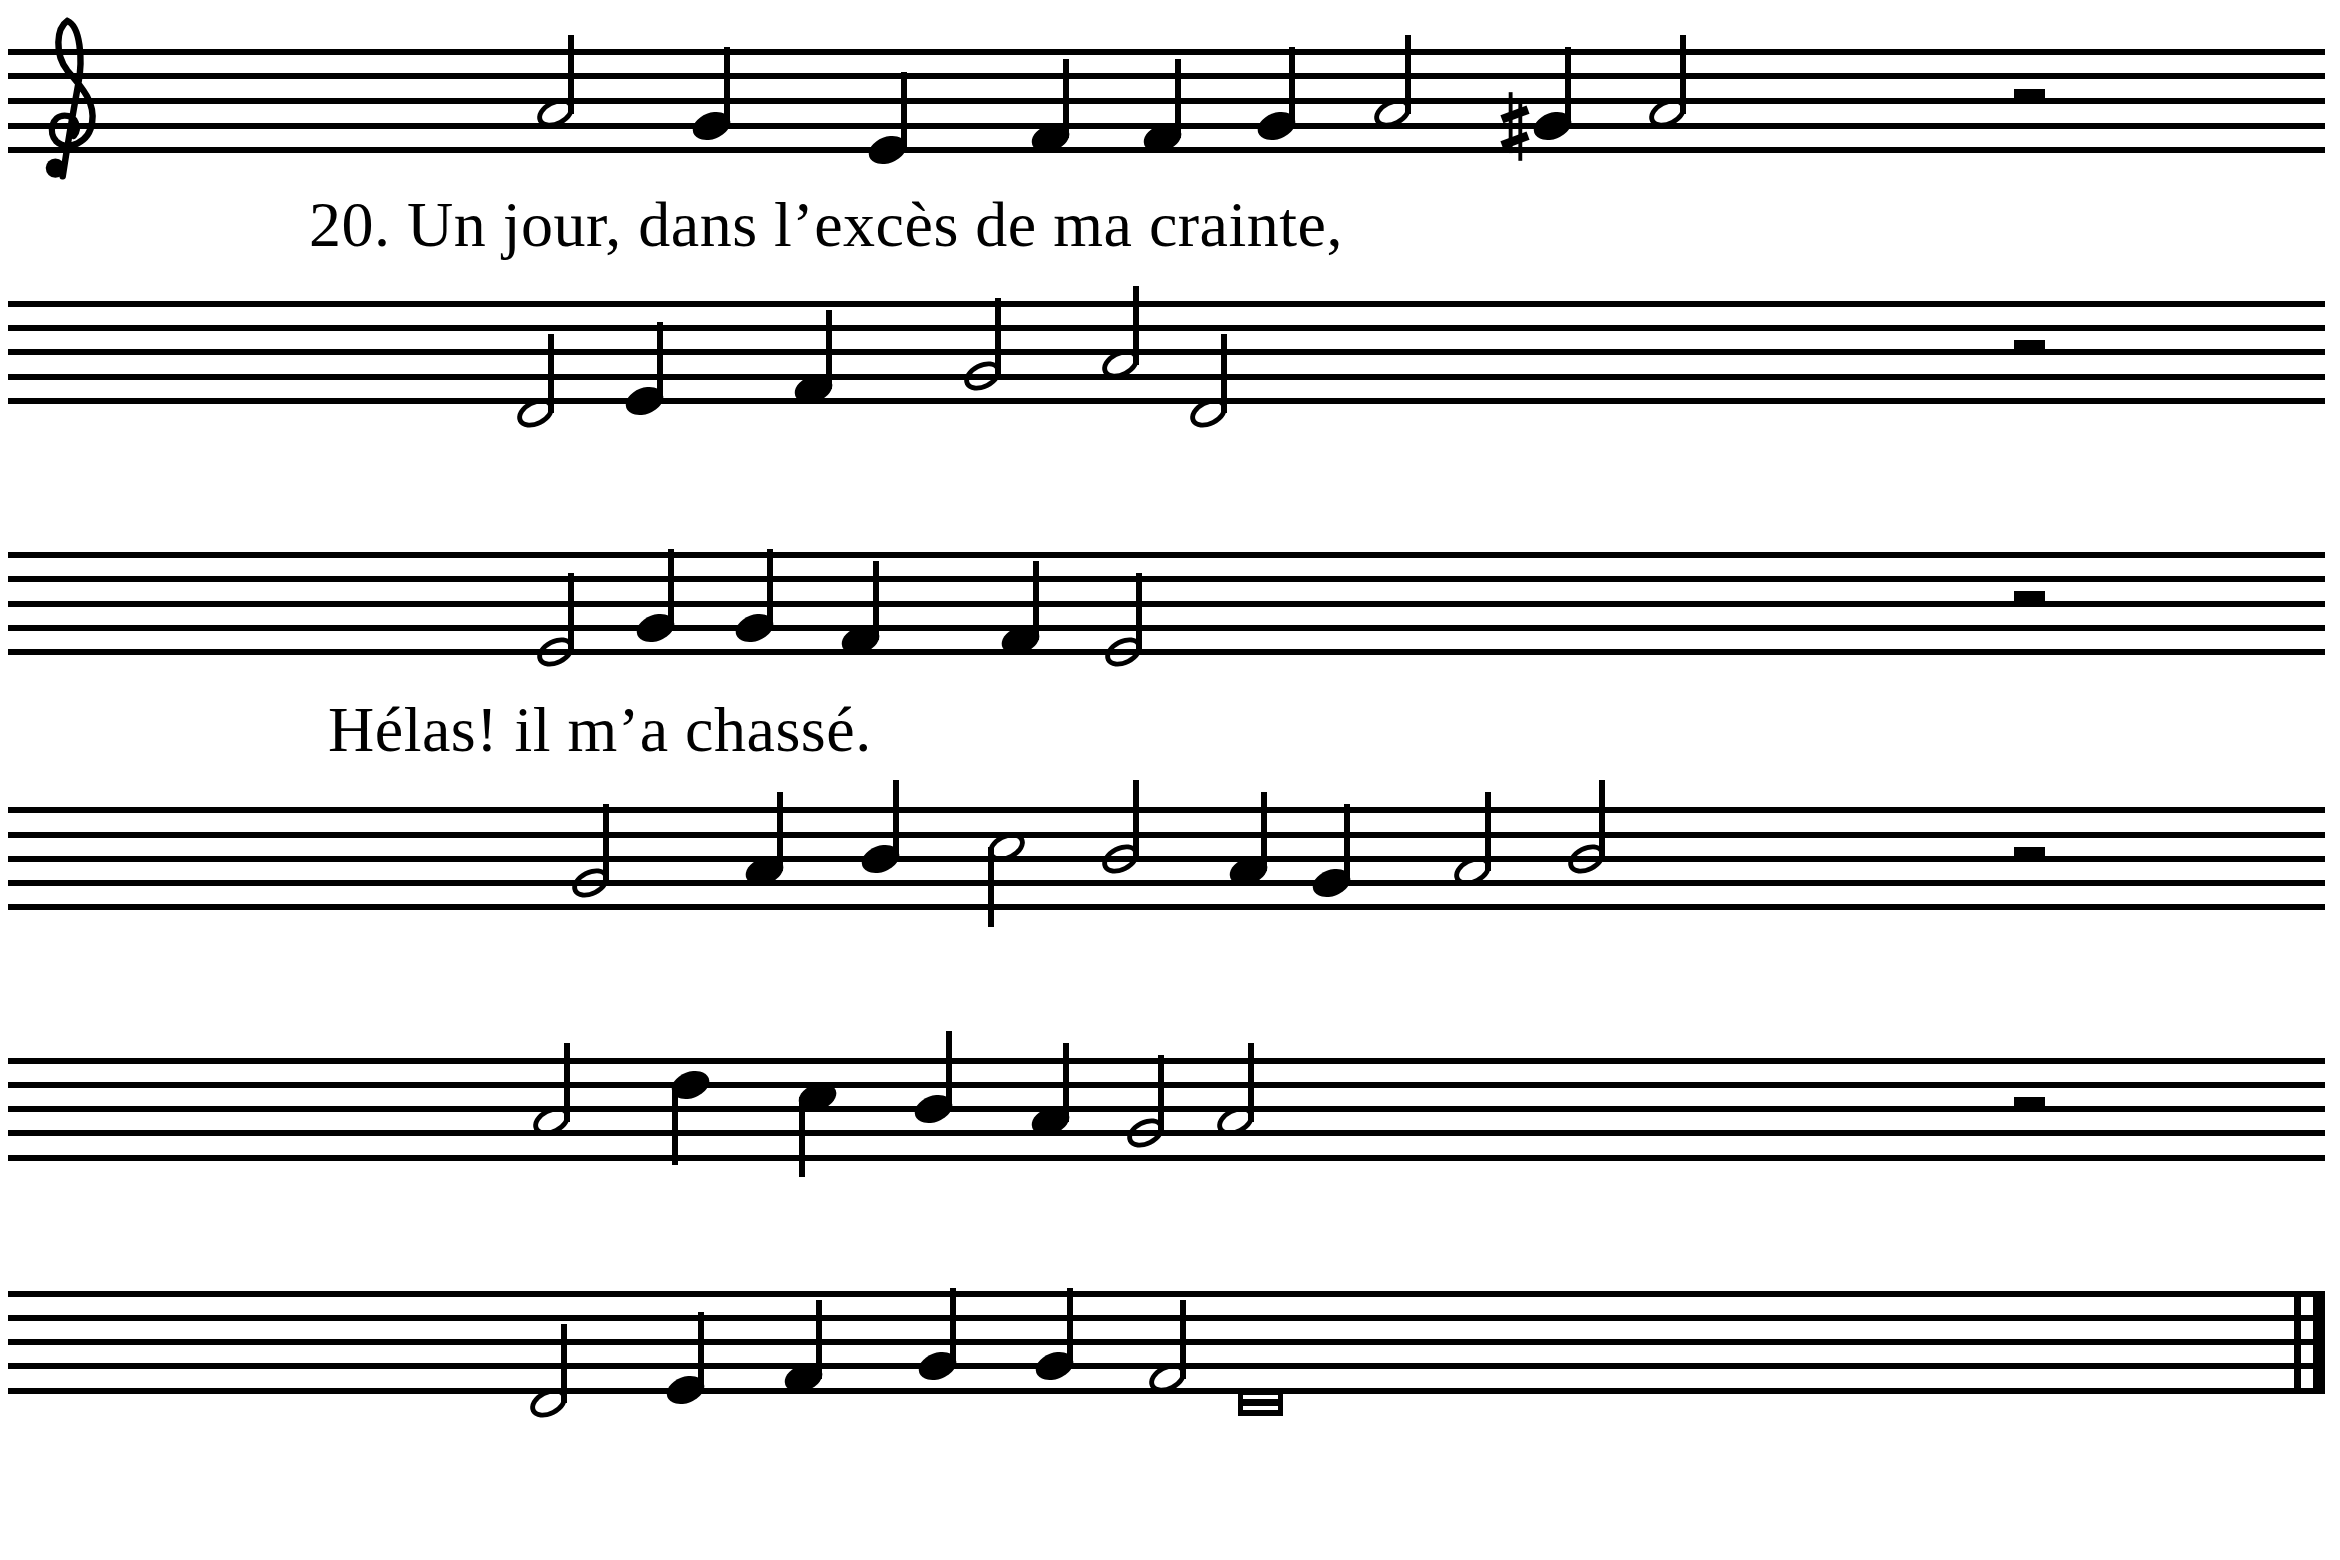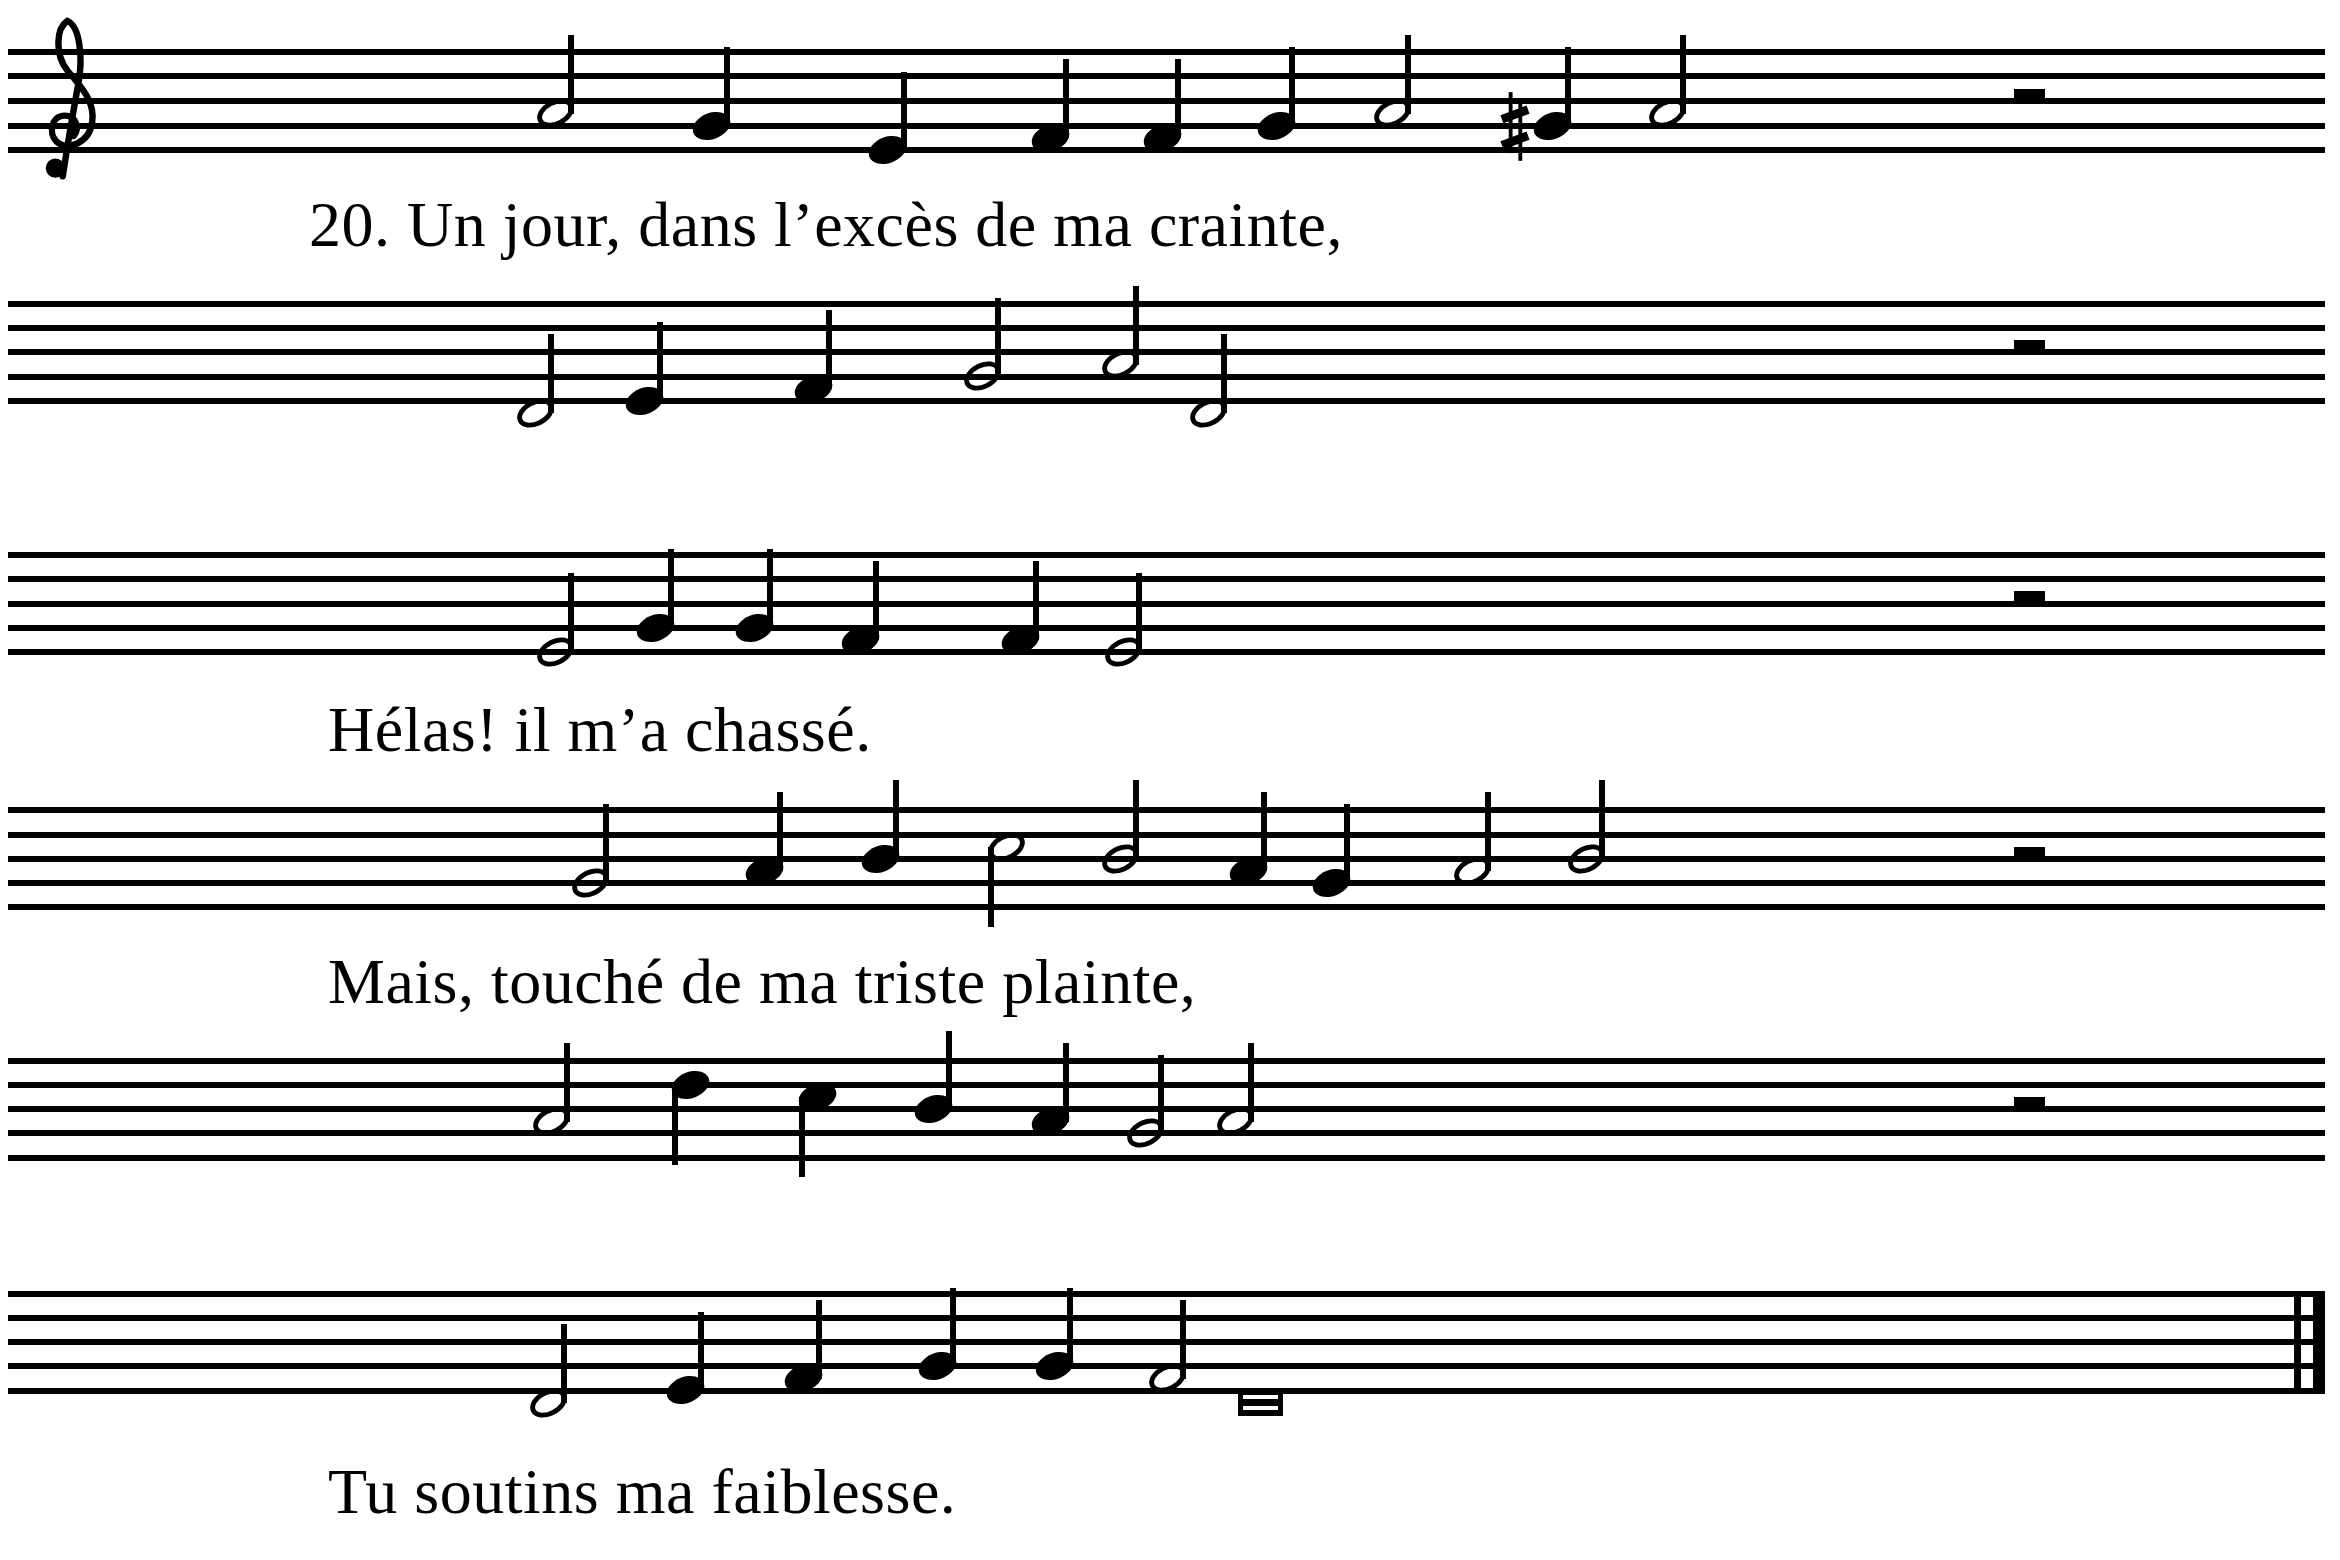--- a/index.html
+++ b/index.html
@@ -18,22 +18,20 @@
          background:linear-gradient(to bottom,#000 0 22%,#fff 22% 38%,#000 38% 62%,#fff 62% 78%,#000 78% 100%);}
   .barline{position:absolute;background:#000;}
   svg{position:absolute;overflow:visible;}
 </style>
 </head>
 <body>
 
 <div class="page" id="score-page">
   <div class="lyric" style="left: 309px; top: 186px;">20. Un jour, dans l’excès de ma crainte,</div>
   <div class="lyric" style="left: 328px; top: 691px;">Hélas! il m’a chassé.</div>
-  <div class="lyric" style="left: 328px; top: 943px;">Mais, touché de ma triste plainte,</div>
-  <div class="lyric" style="left: 328px; top: 1453px;">Tu soutins ma faiblesse.</div>
 <div class="staff-line" style="left: 7.8px; top: 49px; width: 2317px; height: 5.8px;"></div>
     <div class="staff-line" style="left: 7.8px; top: 73px; width: 2317px; height: 5.8px;"></div>
     <div class="staff-line" style="left: 7.8px; top: 98px; width: 2317px; height: 5.8px;"></div>
     <div class="staff-line" style="left: 7.8px; top: 123px; width: 2317px; height: 5.8px;"></div>
     <div class="staff-line" style="left: 7.8px; top: 147px; width: 2317px; height: 5.8px;"></div>
     <svg viewBox="0 0 100 200" style="left: 19.4px; top: 7.8px; width: 93px; height: 184px;">
       <path d="M 47,183 C 52,150 58,115 64,82 C 69,55 66,20 52,14 C 40,22 38,50 52,68 C 70,88 82,104 79,124 C 76,147 52,156 40,145 C 31,136 35,117 49,117 C 61,117 66,130 59,139" fill="none" stroke="#000" stroke-width="7" stroke-linecap="round"></path>
       <circle cx="39" cy="174" r="10.5" fill="#000"></circle>
     </svg>
     <div class="stem" style="left: 568px; top: 35px; height: 79px;"></div>

